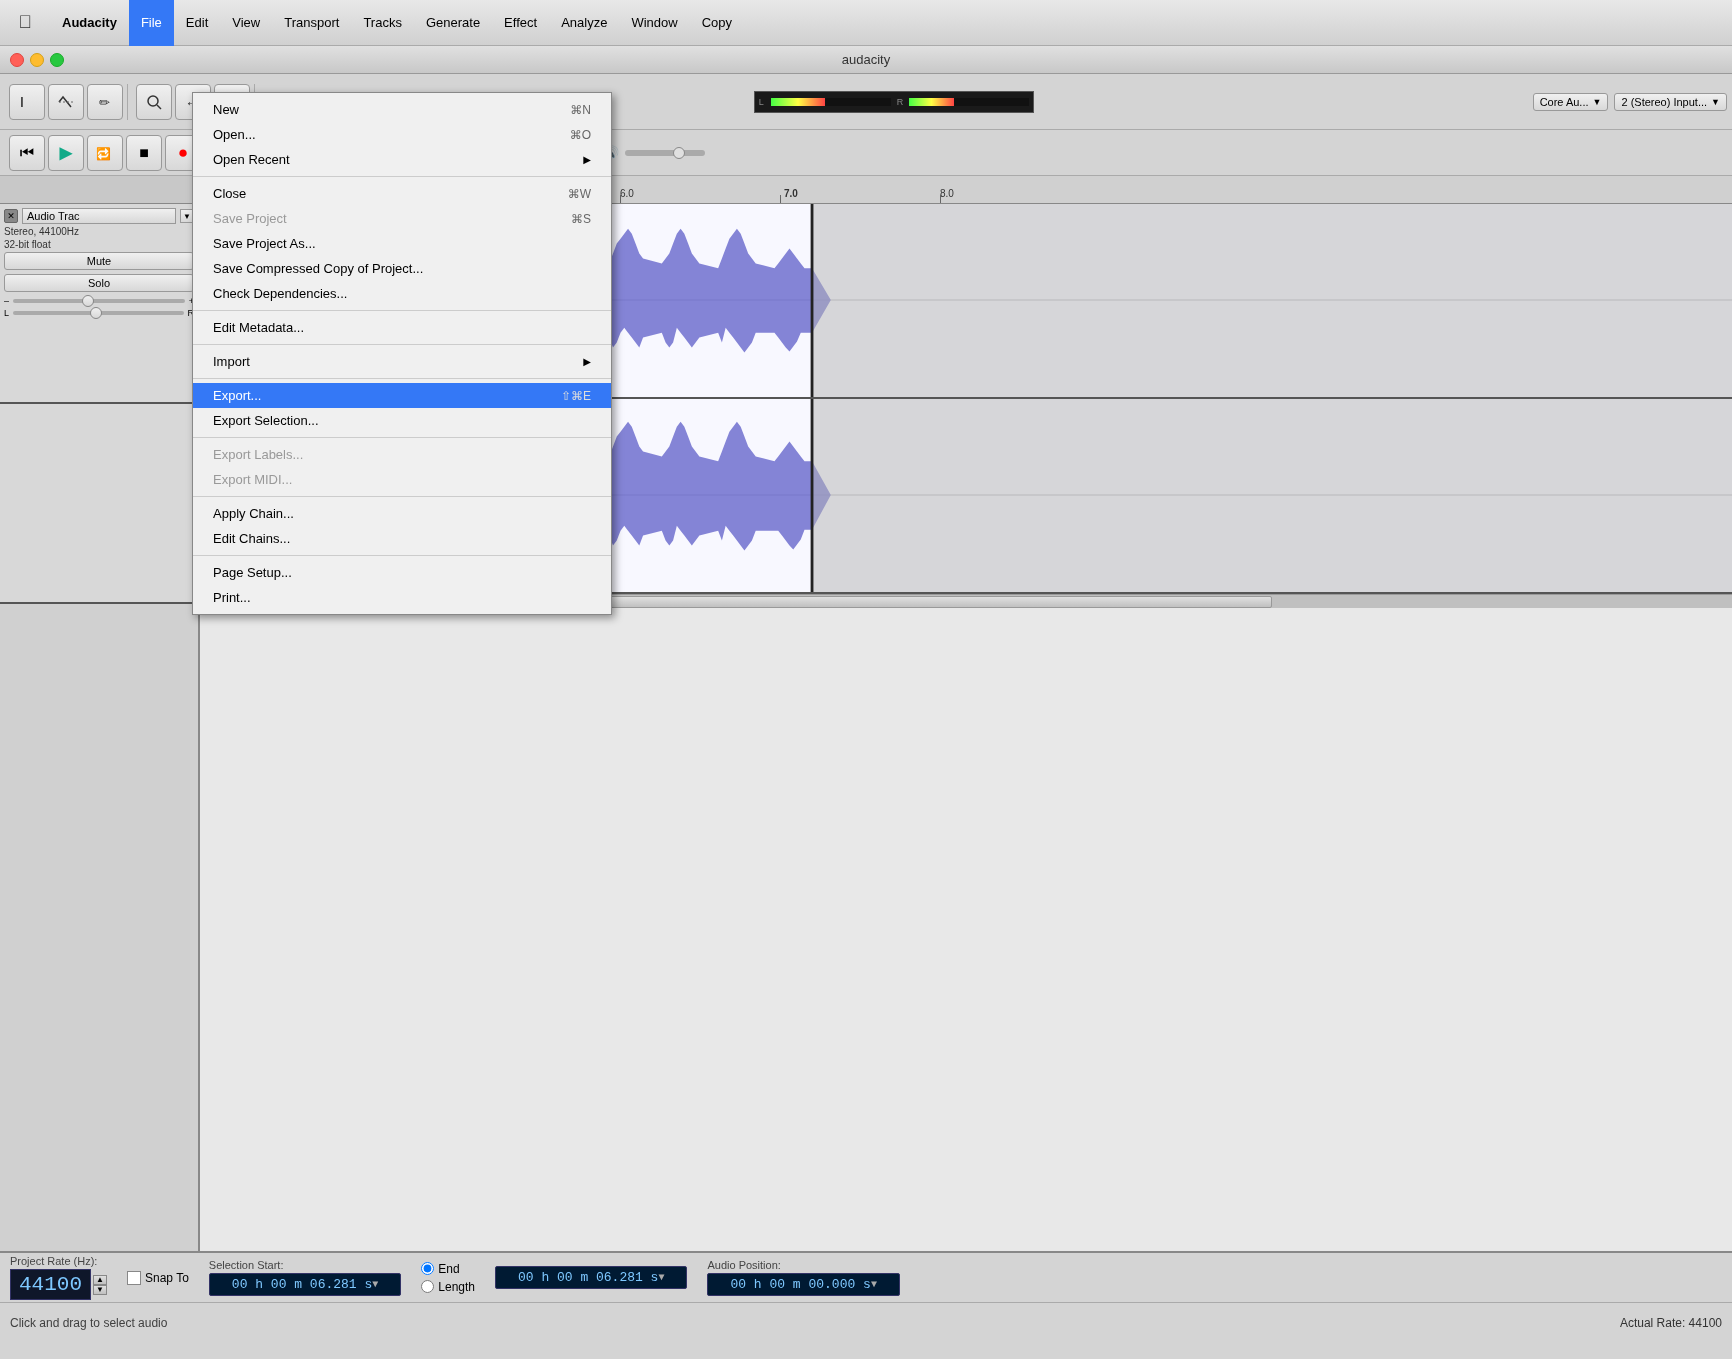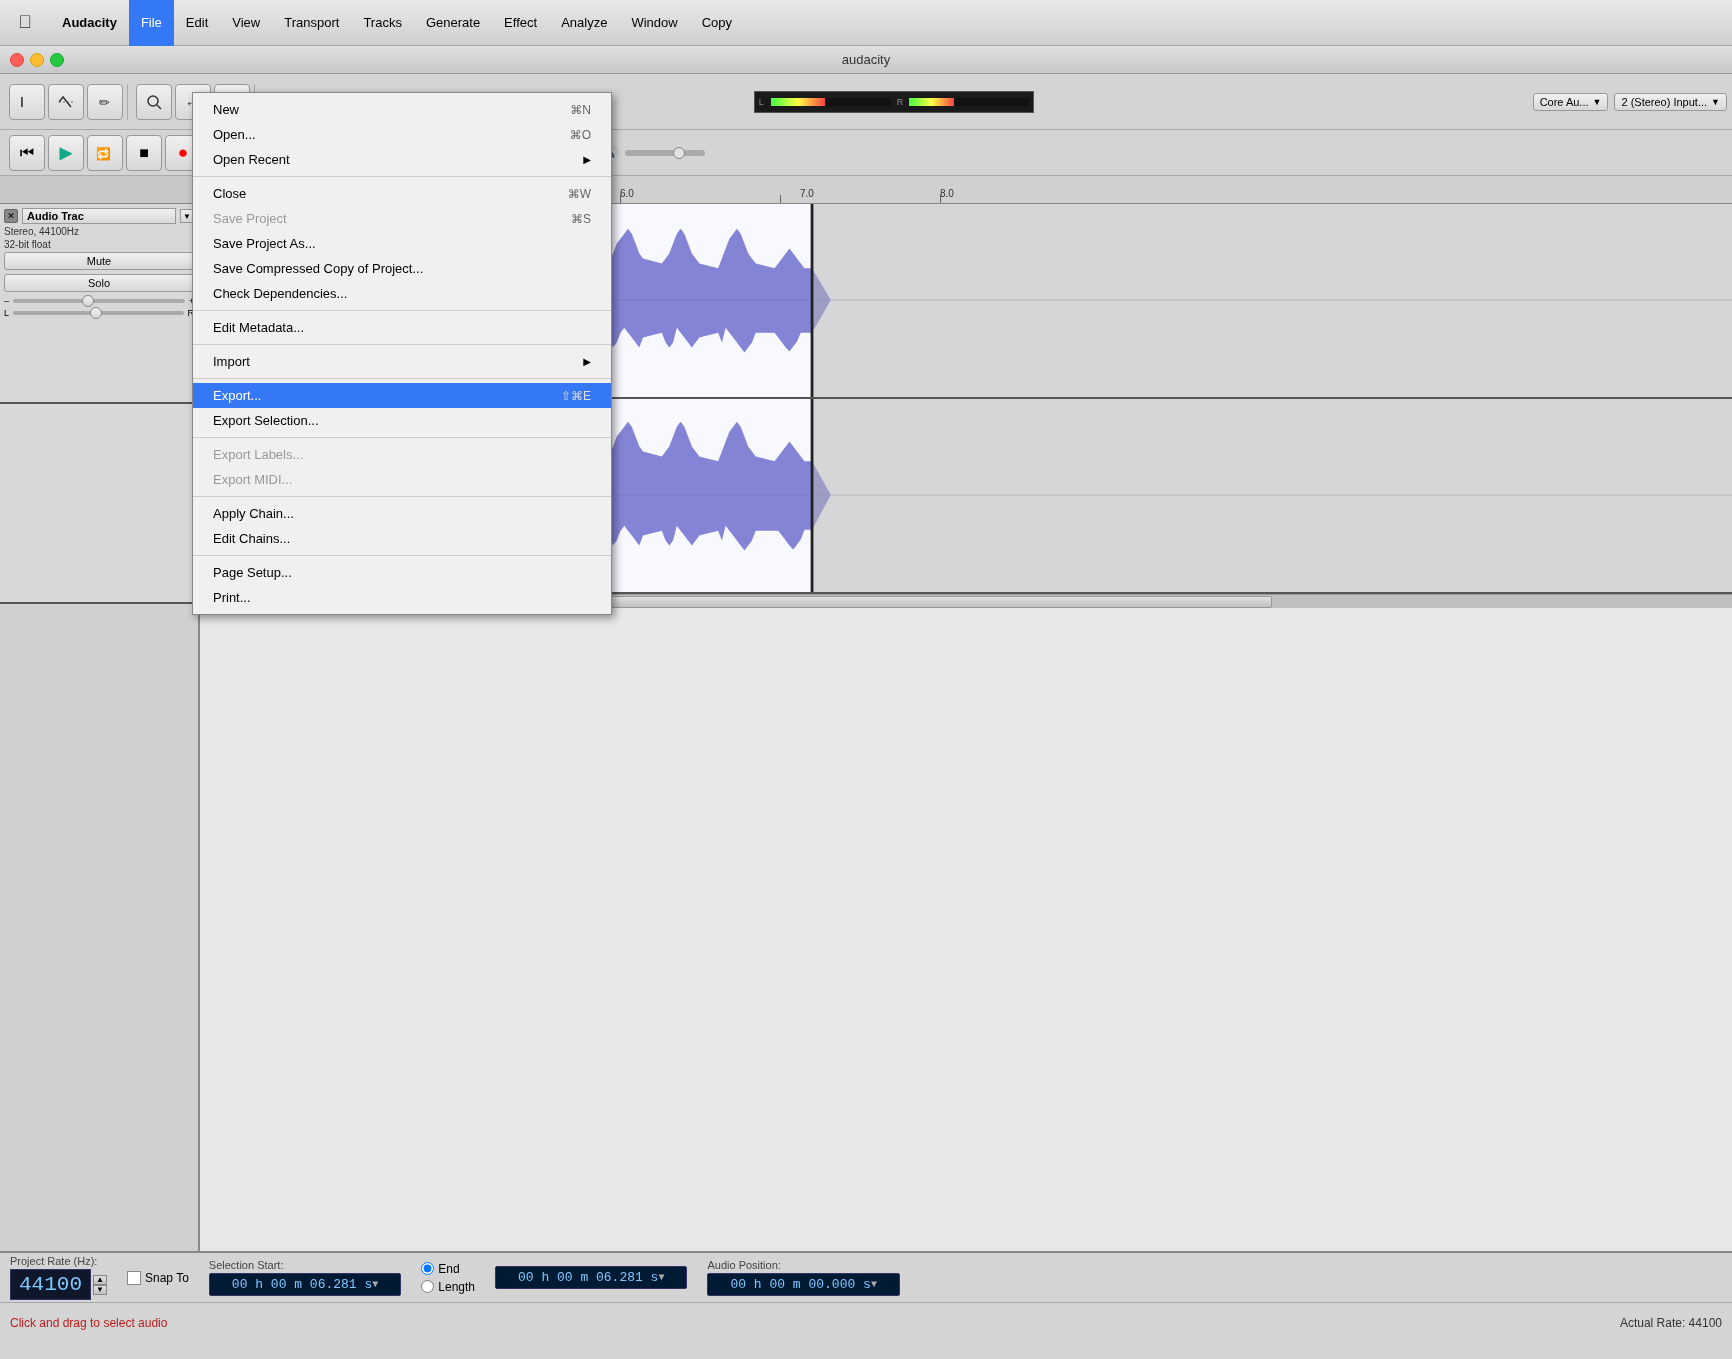--- a/index.html
+++ b/index.html
@@ -151,21 +151,21 @@
       border: 1px solid #666;
       font-size: 9px;
       display: flex;
       align-items: center;
       justify-content: center;
       cursor: pointer;
       border-radius: 2px;
     }
     .track-name-label {
       font-size: 11px;
-      font-weight: bold;
+      font-weight: normal;
       flex: 1;
       background: linear-gradient(to bottom, #f0f0f0, #d8d8d8);
       border: 1px solid #999;
       padding: 1px 4px;
     }
     .track-dropdown {
       width: 14px;
       height: 14px;
       background: linear-gradient(to bottom, #f0f0f0, #d8d8d8);
       border: 1px solid #999;
@@ -669,21 +669,21 @@
         <div class="ruler-mark" style="left: 260px;">
           <span>5.0</span>
         </div>
         <div class="ruler-line" style="left: 260px;"></div>
 
         <div class="ruler-mark" style="left: 420px;">
           <span>6.0</span>
         </div>
         <div class="ruler-line" style="left: 420px;"></div>
 
-        <div class="ruler-mark" style="left: 600px;">
+        <div class="ruler-mark" style="left: 584px; font-weight: bold;">
           <span>7.0</span>
         </div>
         <div class="ruler-line" style="left: 580px;"></div>
 
         <div class="ruler-mark" style="left: 740px;">
           <span>8.0</span>
         </div>
         <div class="ruler-line" style="left: 740px;"></div>
 
         <div style="position:absolute; left:340px; top:0; width:2px; height:100%; background:#333;"></div>
@@ -833,21 +833,21 @@
       <div class="status-group">
         <span class="status-label">Audio Position:</span>
         <div class="status-value-box">
           <span>00 h 00 m 00.000 s</span>
           <span class="dropdown-arrow">▼</span>
         </div>
       </div>
     </div>
 
     <div id="status-row2">
-      <span style="font-size:12px; color:#b91c1c;">Click and drag to select audio</span>
+      <span style="font-size:12px; color:#404040;">Click and drag to select audio</span>
       <span style="font-size:12px; color:#333;">Actual Rate: 44100</span>
     </div>
   </div>
 
   <div id="file-menu-dropdown">
     <div class="menu-dropdown-item">
       <span>New</span>
       <span class="menu-shortcut">⌘N</span>
     </div>
     <div class="menu-dropdown-item">

